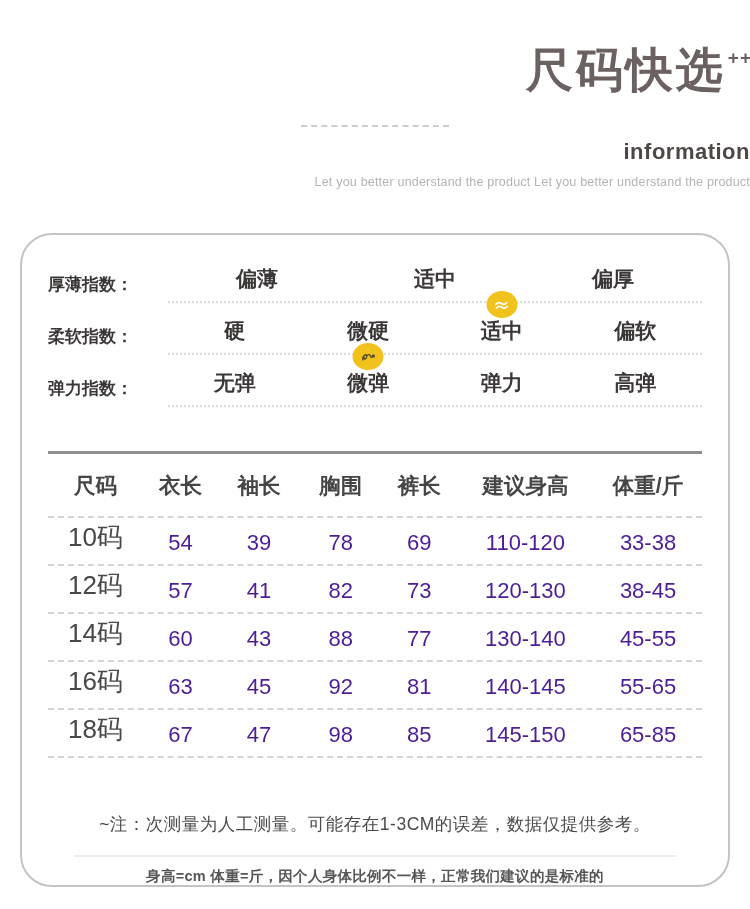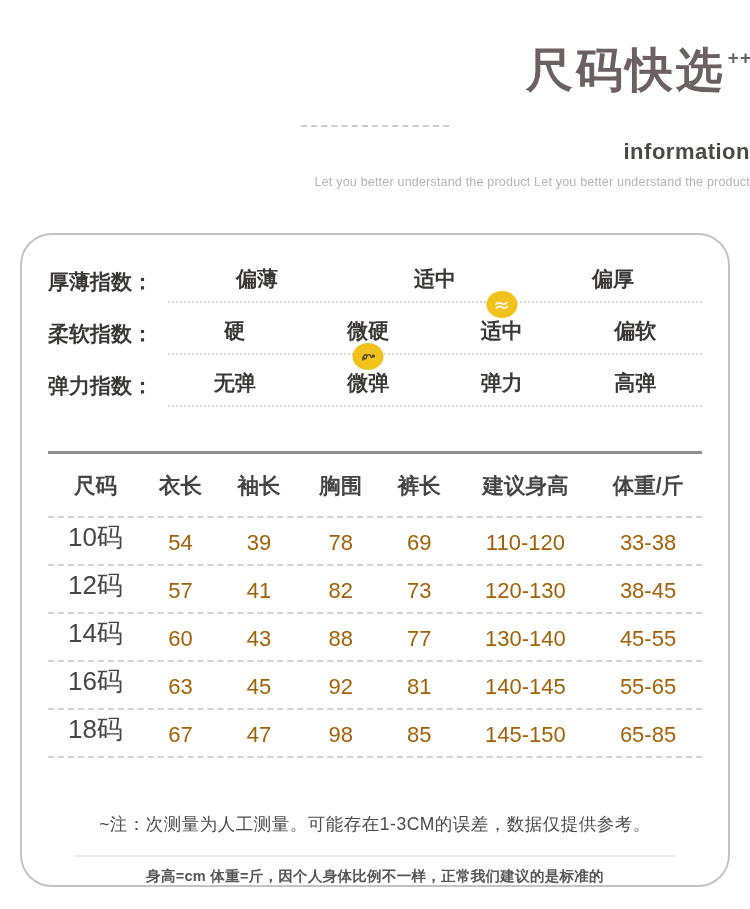--- a/index.html
+++ b/index.html
@@ -39,21 +39,21 @@
     height: 654px;
     border: 2px solid #c3c3c3;
     border-radius: 32px;
     padding: 16px 26px 0;
     background: #fff;
   }
 
   
   .index-row { display: flex; align-items: flex-end; height: 52px; }
   .index-label {
-    width: 120px; font-size: 21px; font-weight: bold; color: #3a3736;
+    width: 120px; font-size: 17px; font-weight: bold; color: #3a3736;
     padding-bottom: 7px; white-space: nowrap;
   }
   .index-options {
     flex: 1; display: flex;
     border-bottom: 2px dotted #dadada;
     padding-bottom: 8px;
   }
   .index-option {
     flex: 1; text-align: center; font-size: 21px; font-weight: bold;
     color: #3a3736; position: relative;
@@ -72,21 +72,21 @@
     display: grid;
     grid-template-columns: 14.5% 11.5% 12.5% 12.5% 11.5% 21% 16.5%;
     align-items: center;
     border-bottom: 2px dashed #d4d4d4;
   }
   .t-row.header { height: 64px; }
   .t-row.data { height: 48px; }
   .t-cell { text-align: center; font-size: 21px; color: #4c4c4c; }
   .t-row.header .t-cell { font-weight: bold; color: #454545; font-size: 21.5px; }
   .t-row.data .t-size { position: relative; top: -4px; font-size: 26px; color: #474747; }
-  .t-row.data .t-val { position: relative; top: 2px; font-size: 22px; color: #a16207; }
+  .t-row.data .t-val { position: relative; top: 2px; font-size: 22px; color: #4c1d95; }
 
   
   .note {
     margin-top: 54px; text-align: center;
     font-size: 17.5px; color: #4b4b4b; letter-spacing: 0.5px;
   }
   .note-sep { margin: 19px 26px 0; border-top: 2px solid #ececec; height: 0; }
   .tip {
     margin-top: 10px; text-align: center;
     font-size: 14.5px; font-weight: bold; color: #565656; letter-spacing: 0.3px;

